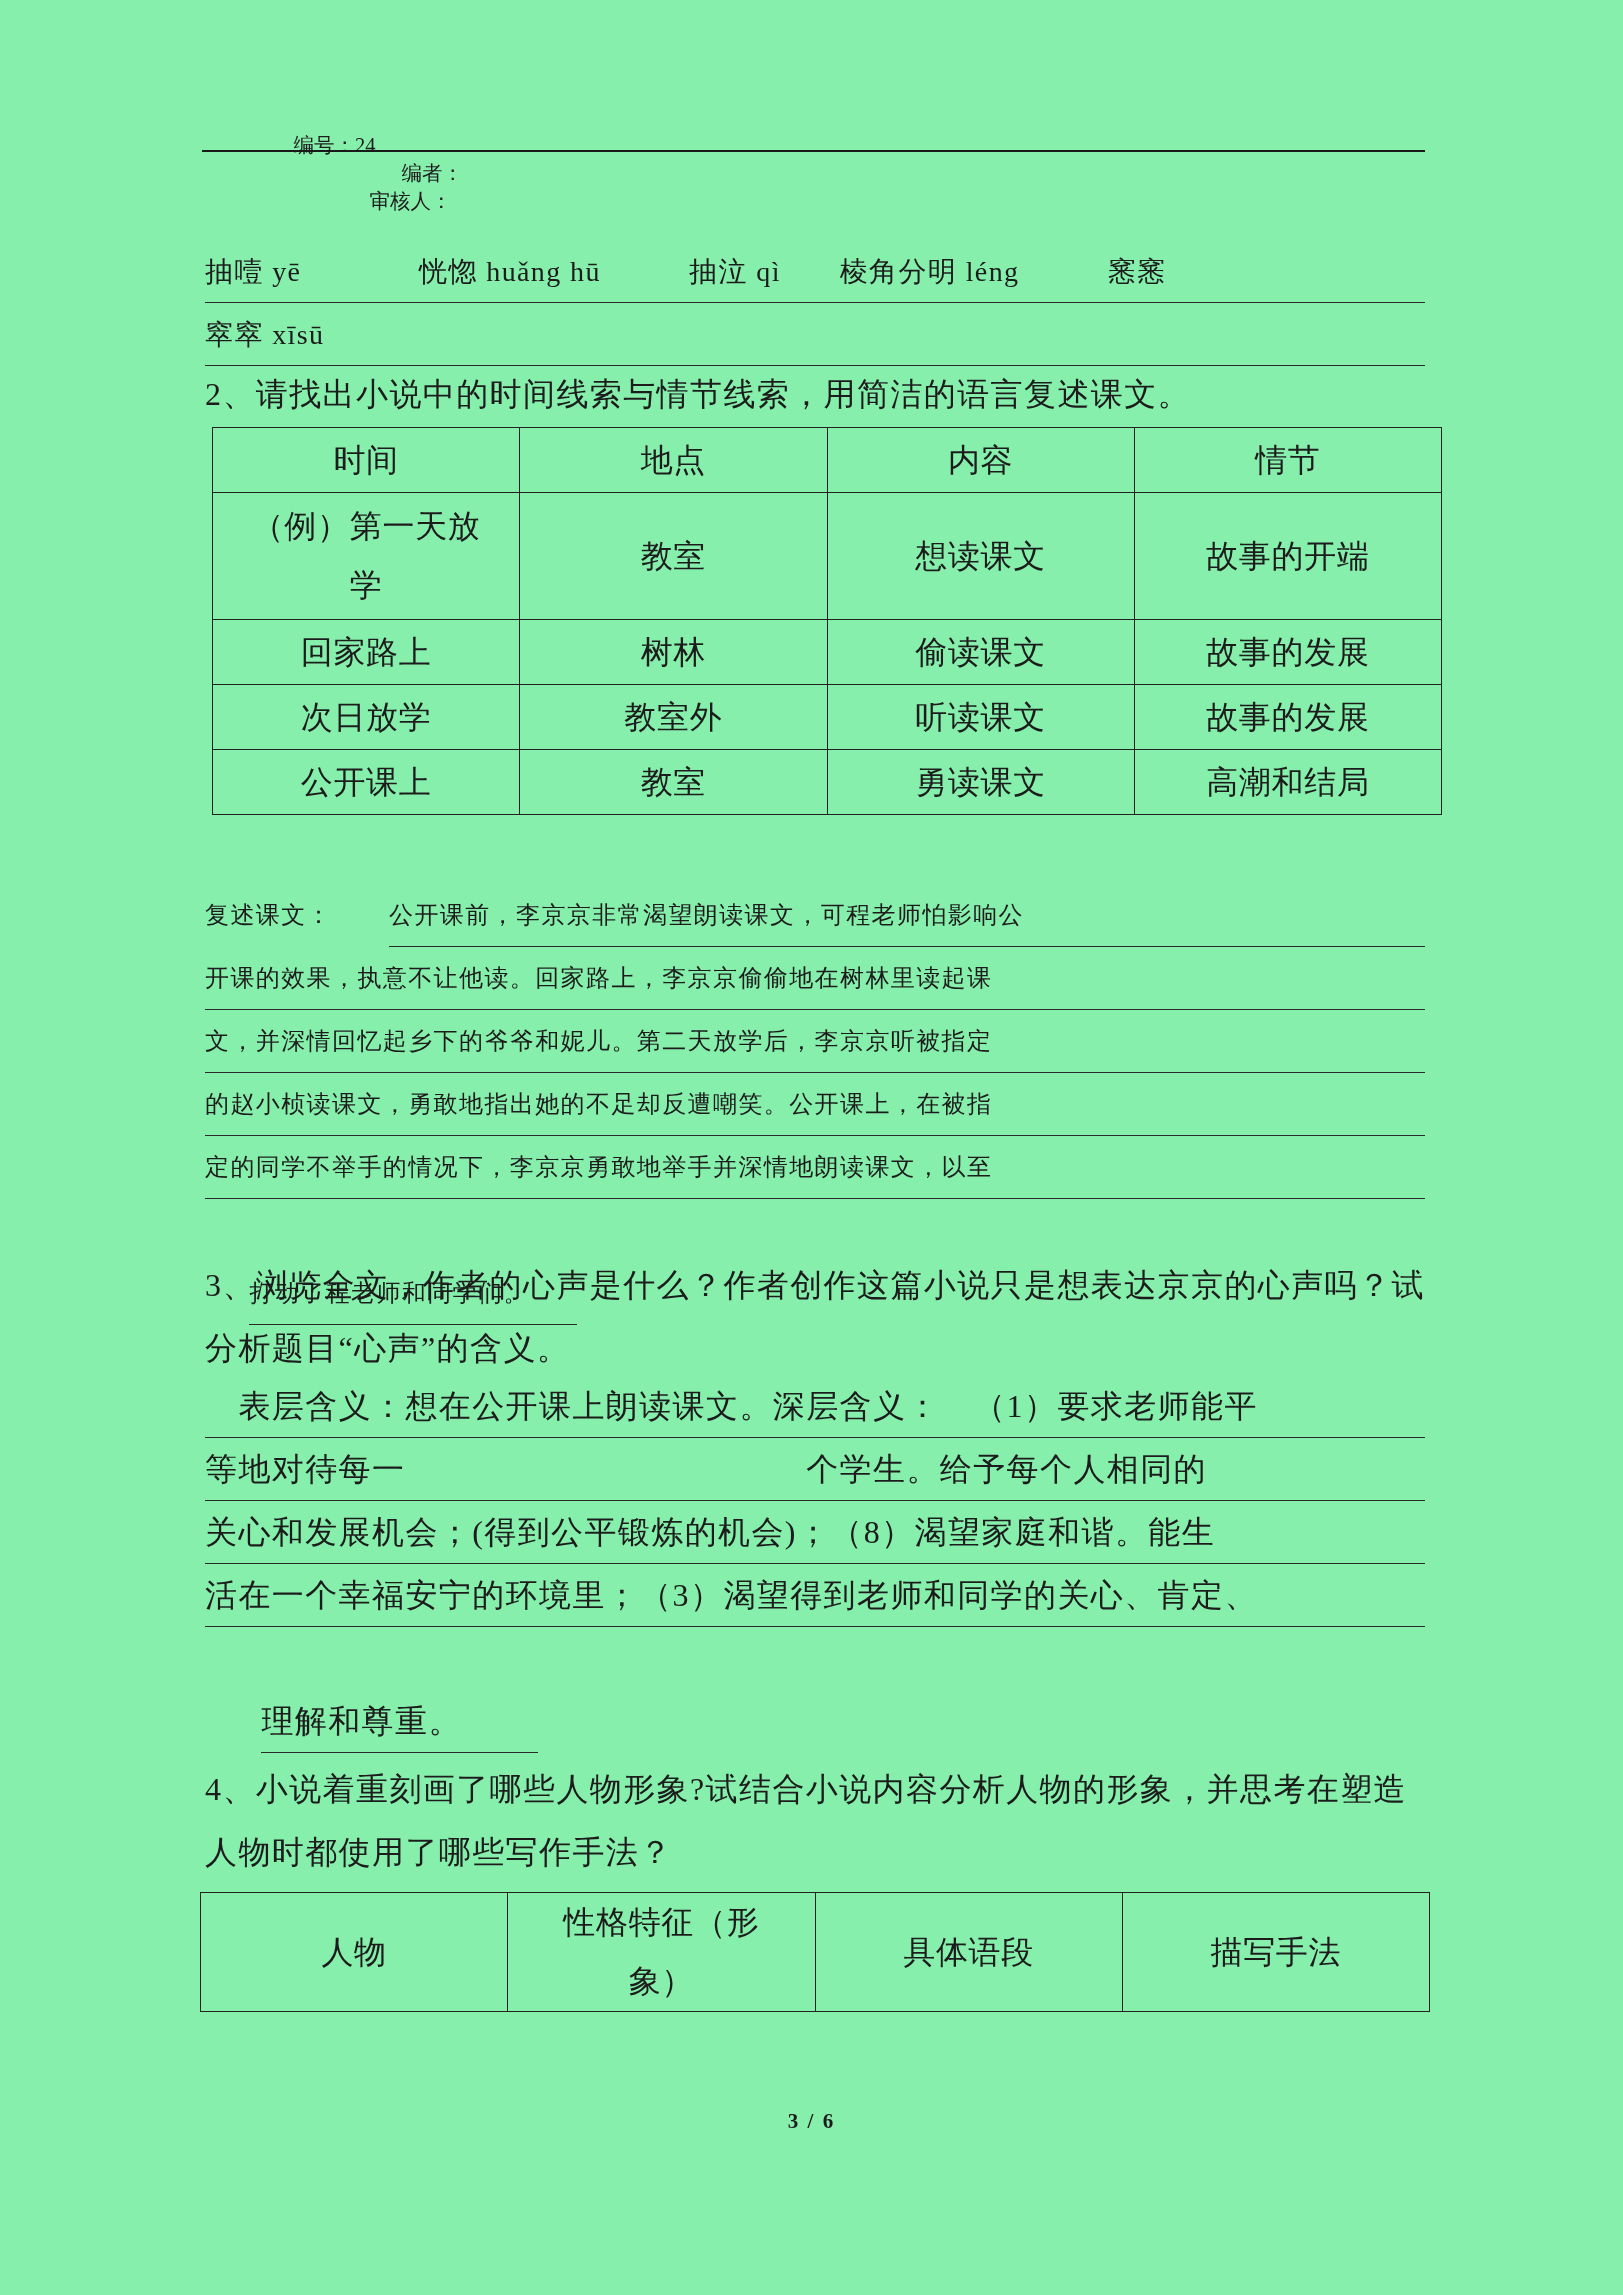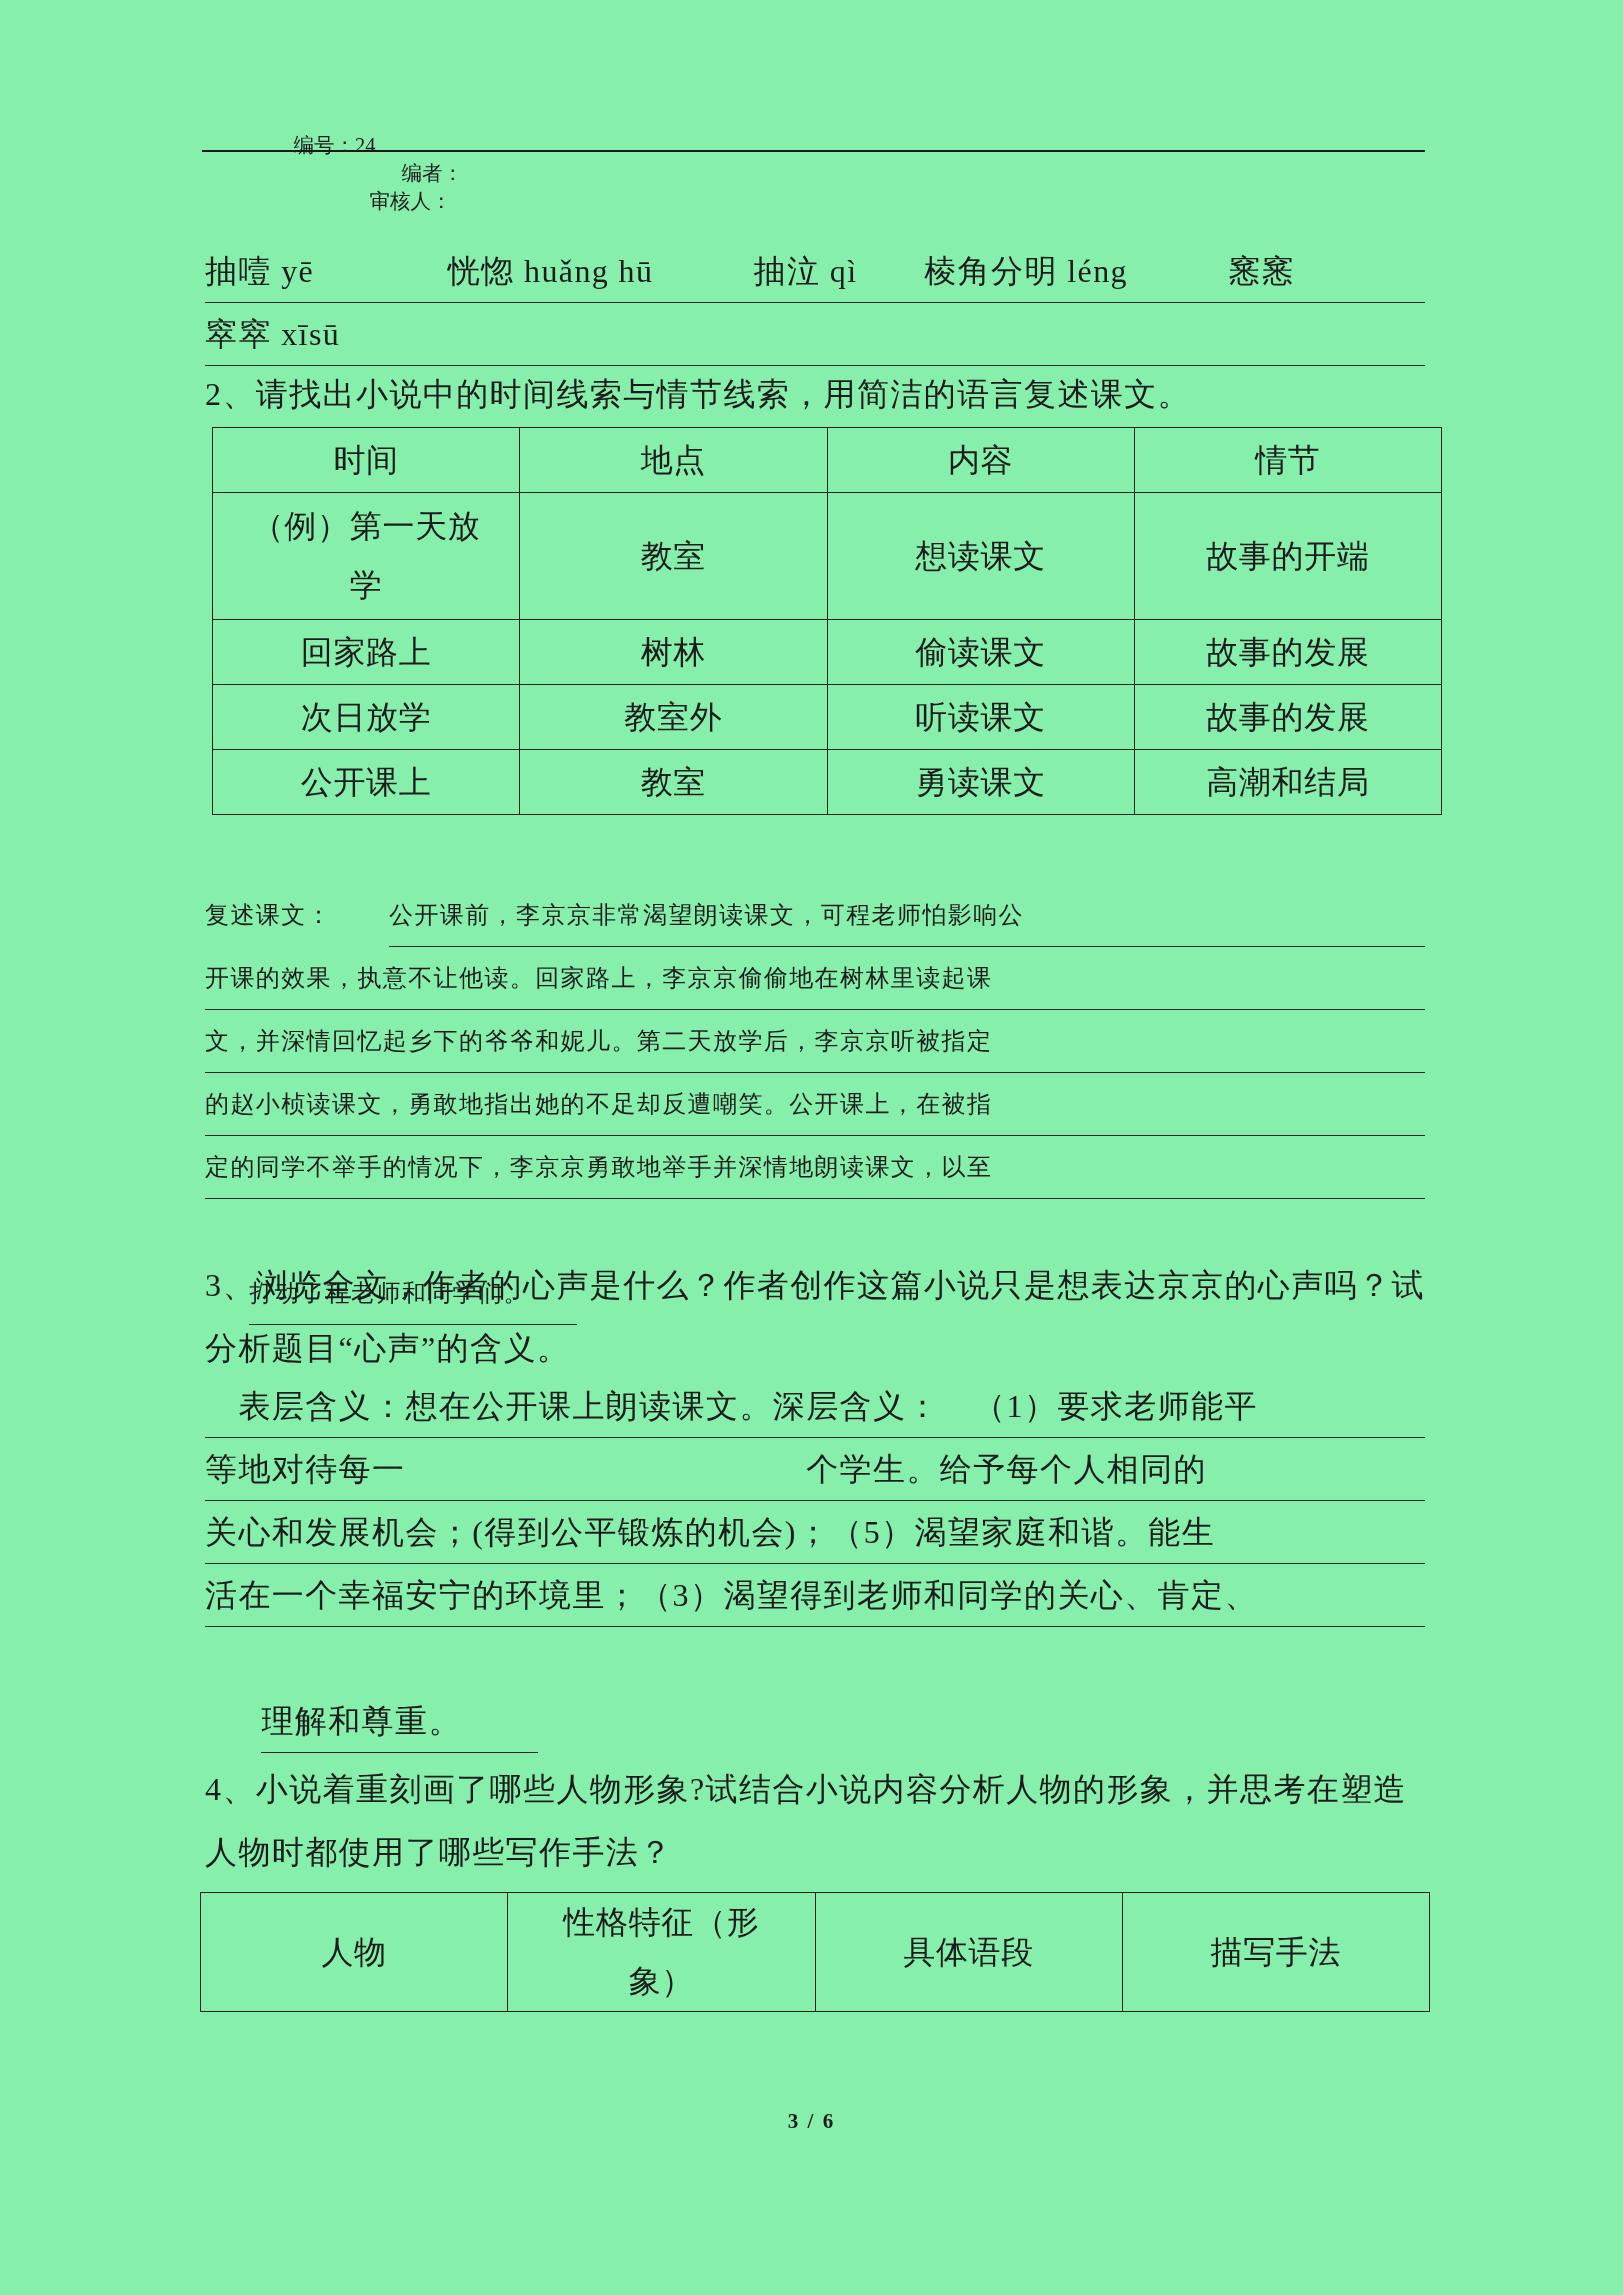--- a/index.html
+++ b/index.html
@@ -21,21 +21,21 @@
   .header .sp2 { margin-left:76px; }
   .header-rule { position:absolute; left:202px; top:150px; width:1223px; border-top:2px solid #191919; }
 
   
   .u-line {
     height:63px; line-height:63px;
     border-bottom:1.4px solid #2a2a2a;
     white-space:pre; overflow:hidden;
   }
 
-  .vocab { position:absolute; left:205px; top:240px; width:1220px; font-size:32px; letter-spacing:1.4px; }
+  .vocab { position:absolute; left:205px; top:240px; width:1220px; font-size:28px; letter-spacing:1.4px; }
 
   .para { position:absolute; left:205px; width:1227px; font-size:32px; line-height:63px; letter-spacing:1.4px; }
   .q2-prompt { top:363px; }
   .q3-prompt { top:1254px; }
   .q4-prompt { top:1758px; }
 
   
   table.grid { position:absolute; border-collapse:collapse; table-layout:fixed; font-size:32px; }
   .grid th, .grid td {
     border:1.4px solid #222222;
@@ -133,21 +133,21 @@
     <div class="last-line">
       <span class="u-partial pad-retell">打动了程老师和同学们。</span>
     </div>
   </div>
 
   <div class="para q3-prompt">3、浏览全文，作者的心声是什么？作者创作这篇小说只是想表达京京的心声吗？试分析题目“心声”的含义。</div>
 
   <div class="q3-answer">
     <div class="u-line">　表层含义：想在公开课上朗读课文。深层含义：　（1）要求老师能平</div>
     <div class="u-line">等地对待每一　　　　　　　　　　　　个学生。给予每个人相同的</div>
-    <div class="u-line">关心和发展机会；(得到公平锻炼的机会)；（5）渴望家庭和谐。能生</div>
+    <div class="u-line">关心和发展机会；(得到公平锻炼的机会)；（8）渴望家庭和谐。能生</div>
     <div class="u-line">活在一个幸福安宁的环境里；（3）渴望得到老师和同学的关心、肯定、</div>
     <div class="last-line">
       <span class="u-partial pad-q3">理解和尊重。</span>
     </div>
   </div>
 
   <div class="para q4-prompt">4、小说着重刻画了哪些人物形象?试结合小说内容分析人物的形象，并思考在塑造人物时都使用了哪些写作手法？</div>
 
   <table class="grid q4-table">
     <tbody>

